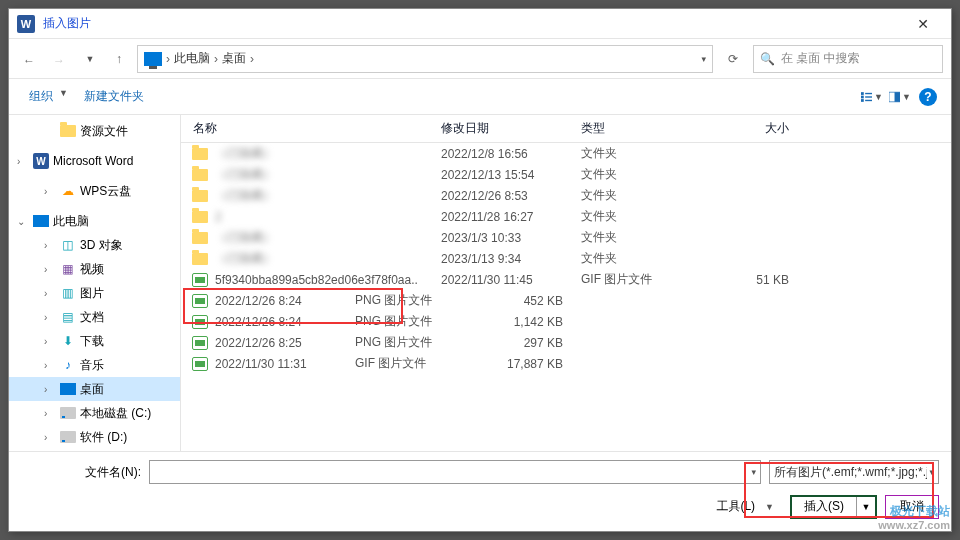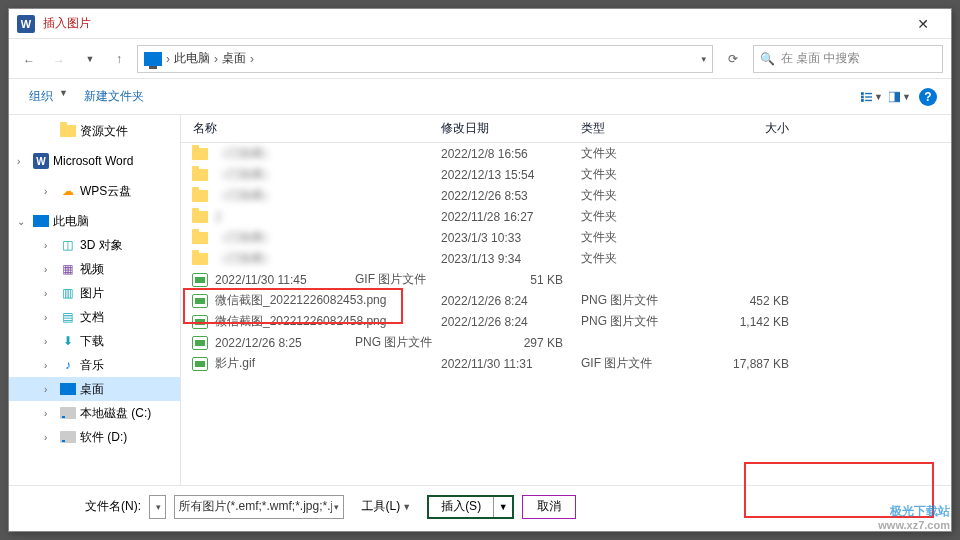--- a/index.html
+++ b/index.html
@@ -1,20 +1,20 @@
 <!DOCTYPE html>
 <html><head>
 <meta charset="utf-8">
 <style>
 * { margin: 0; padding: 0; box-sizing: border-box; font-family: "Microsoft YaHei", "Segoe UI", sans-serif; font-size: 12px; }
 body { background: #555; position: relative; width: 960px; height: 540px; overflow: hidden; }
 .dialog { position: absolute; left: 8px; top: 8px; width: 944px; height: 524px; background: #fff; border: 1px solid #888; box-shadow: 2px 2px 8px rgba(0,0,0,0.3); display: flex; flex-direction: column; }
 .titlebar { height: 30px; display: flex; align-items: center; padding: 0 8px; border-bottom: 1px solid #e5e5e5; }
 .titlebar .app-icon { width: 18px; height: 18px; background: #2b579a; color: #fff; display: flex; align-items: center; justify-content: center; font-weight: bold; font-size: 11px; border-radius: 2px; margin-right: 8px; }
-.titlebar .title { flex: 1; color: #b91c1c; }
+.titlebar .title { flex: 1; color: #1d4ed8; }
 .titlebar .close { width: 40px; height: 30px; display: flex; align-items: center; justify-content: center; color: #333; cursor: pointer; font-size: 14px; }
 .navbar { height: 40px; display: flex; align-items: center; padding: 0 8px; gap: 6px; border-bottom: 1px solid #e5e5e5; }
 .nav-arrow { width: 24px; height: 24px; display: flex; align-items: center; justify-content: center; color: #666; cursor: pointer; }
 .nav-arrow.disabled { color: #ccc; }
 .address { flex: 1; height: 28px; border: 1px solid #ccc; display: flex; align-items: center; padding: 0 6px; gap: 4px; }
 .address .monitor { width: 18px; height: 14px; background: #0078d7; position: relative; }
 .address .monitor::after { content: ''; position: absolute; bottom: -3px; left: 5px; width: 8px; height: 3px; background: #555; }
 .address .chevron { color: #666; }
 .address .path-part { color: #333; cursor: pointer; }
 .address .spacer { flex: 1; }
@@ -39,27 +39,27 @@
 .col-size { width: 100px; text-align: right; padding-right: 12px; }
 .fl-rows { flex: 1; overflow-y: auto; }
 .fl-row { height: 21px; display: flex; align-items: center; cursor: pointer; color: #555; }
 .fl-row .ficon { width: 18px; height: 18px; margin-left: 10px; margin-right: 6px; display: flex; align-items: center; justify-content: center; }
 .fl-row .fname { width: 226px; white-space: nowrap; overflow: hidden; text-overflow: ellipsis; }
 .fl-row.blurred .fname { filter: blur(3px); color: #888; }
 .folder-icon { width: 16px; height: 12px; background: #ffd868; border-radius: 1px; position: relative; }
 .folder-icon::before { content: ''; position: absolute; top: -3px; left: 0; width: 7px; height: 3px; background: #ffd868; border-radius: 1px 1px 0 0; }
 .gif-icon, .png-icon { width: 16px; height: 14px; border: 1px solid #4aa84f; border-radius: 2px; background: #fff; position: relative; }
 .gif-icon::after, .png-icon::after { content: ''; position: absolute; left: 2px; top: 3px; width: 10px; height: 6px; background: #4aa84f; }
-.bottom-bar { border-top: 1px solid #e5e5e5; padding: 8px 12px 12px; display: flex; flex-direction: row; gap: 10px; }
+.bottom-bar { border-top: 1px solid #e5e5e5; padding: 8px 12px 12px; display: flex; flex-direction: column; gap: 10px; }
 .filename-row { display: flex; align-items: center; gap: 8px; }
 .filename-row .label { width: 120px; text-align: right; }
 .filename-row .combo { flex: 1; height: 24px; border: 1px solid #999; display: flex; align-items: center; padding: 0 4px; }
 .filename-row .filter { width: 170px; height: 24px; border: 1px solid #999; display: flex; align-items: center; padding: 0 4px; color: #333; white-space: nowrap; overflow: hidden; }
 .buttons-row { display: flex; align-items: center; justify-content: flex-end; gap: 8px; }
-.btn-tools { padding: 4px 8px; cursor: pointer; display: flex; align-items: center; gap: 0; }
+.btn-tools { padding: 4px 8px; cursor: pointer; display: flex; align-items: center; gap: 8px; }
 .btn-insert { border: 2px solid #14532d; height: 24px; display: flex; align-items: center; cursor: pointer; }
 .btn-insert .main { padding: 0 12px; border-right: 1px solid #999; height: 100%; display: flex; align-items: center; }
 .btn-insert .dd { width: 18px; display: flex; align-items: center; justify-content: center; font-size: 9px; height: 100%; }
 .btn-cancel { border: 1px solid #a21caf; padding: 0 14px; height: 24px; display: flex; align-items: center; cursor: pointer; }
 .red-box { position: absolute; border: 2px solid #e33; pointer-events: none; }
 .red-1 { left: 183px; top: 288px; width: 220px; height: 36px; }
 .red-2 { left: 744px; top: 462px; width: 190px; height: 56px; }
 .watermark { position: absolute; right: 10px; bottom: 8px; color: #1e8fd8; font-size: 14px; font-weight: bold; opacity: 0.7; display: flex; flex-direction: column; align-items: flex-end; line-height: 1.2; }
 .watermark .sub { font-size: 11px; color: #888; }
 .help-circle { width: 18px; height: 18px; border-radius: 50%; background: #0078d7; color: #fff; display: flex; align-items: center; justify-content: center; font-weight: bold; }
@@ -288,55 +288,53 @@
             </span>
             <span class="fname">（已隐藏）</span>
             <span class="col-date">2023/1/13 9:34</span>
             <span class="col-type">文件夹</span>
             <span class="col-size"></span>
           </div>
           <div class="fl-row">
             <span class="ficon">
               <div class="gif-icon"></div>
             </span>
+            <span class="fname">5f9340bba899a5cb82ed06e3f78f0aa..</span>
             <span class="col-date">2022/11/30 11:45</span>
             <span class="col-type">GIF 图片文件</span>
             <span class="col-size">51 KB</span>
           </div>
           <div class="fl-row">
             <span class="ficon">
               <div class="png-icon"></div>
             </span>
-            <span class="fname">微信截图_20221226082453.png</span>
             <span class="col-date">2022/12/26 8:24</span>
             <span class="col-type">PNG 图片文件</span>
             <span class="col-size">452 KB</span>
           </div>
           <div class="fl-row">
             <span class="ficon">
               <div class="png-icon"></div>
             </span>
-            <span class="fname">微信截图_20221226082458.png</span>
             <span class="col-date">2022/12/26 8:24</span>
             <span class="col-type">PNG 图片文件</span>
             <span class="col-size">1,142 KB</span>
           </div>
           <div class="fl-row">
             <span class="ficon">
               <div class="png-icon"></div>
             </span>
             <span class="col-date">2022/12/26 8:25</span>
             <span class="col-type">PNG 图片文件</span>
             <span class="col-size">297 KB</span>
           </div>
           <div class="fl-row">
             <span class="ficon">
               <div class="gif-icon"></div>
             </span>
-            <span class="fname">影片.gif</span>
             <span class="col-date">2022/11/30 11:31</span>
             <span class="col-type">GIF 图片文件</span>
             <span class="col-size">17,887 KB</span>
           </div>
         </div>
     </div>
   </div>
 
   <div class="bottom-bar">
     <div class="filename-row">

